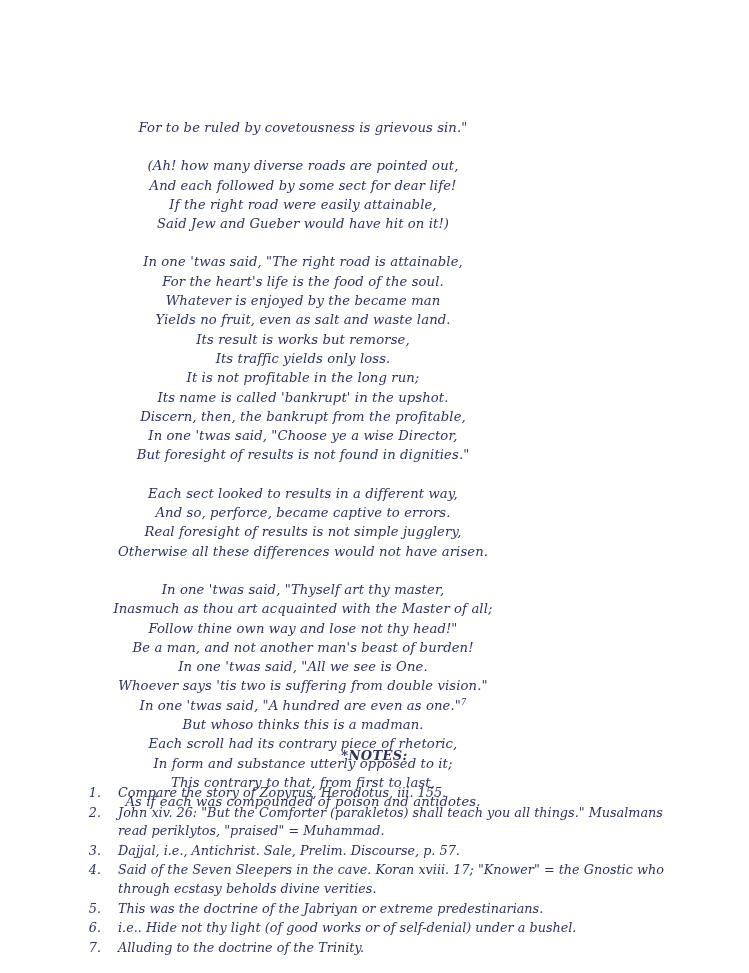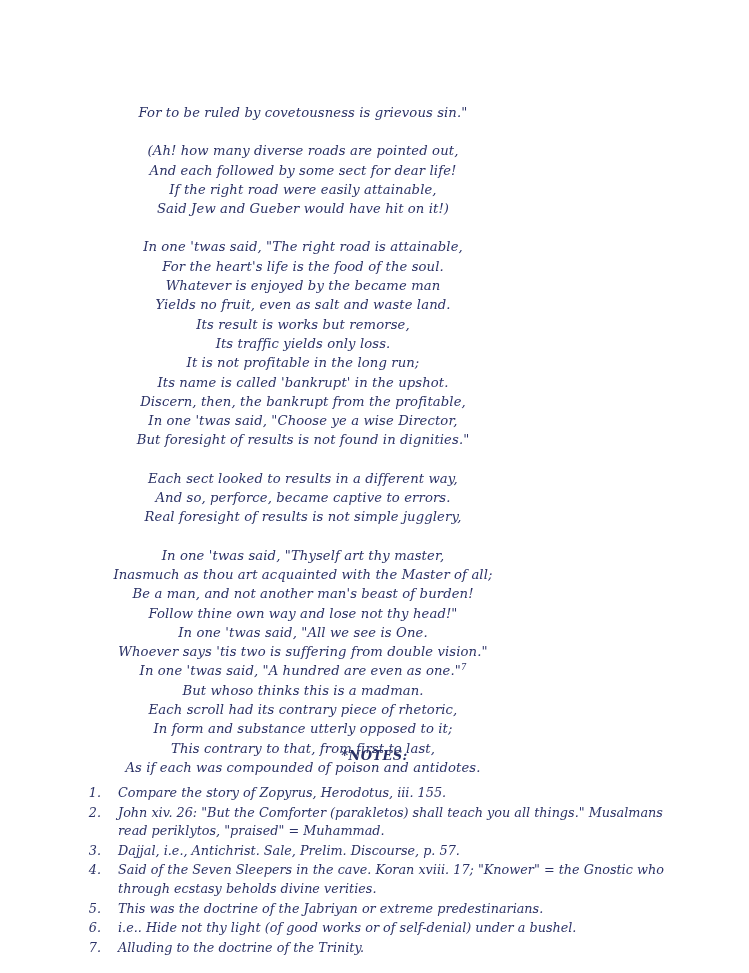--- a/index.html
+++ b/index.html
@@ -18,21 +18,21 @@
   .page {
     position: absolute;
     inset: 0;
     background: #ffffff;
   }
 
   
   .poem {
     position: absolute;
     left: 0;
-    top: 103px;
+    top: 118px;
     width: 606px;
     text-align: center;
   }
   .stanza {
     margin: 0 0 19px 0;
   }
   .stanza:last-child {
     margin-bottom: 0;
   }
   .line {
@@ -116,26 +116,27 @@
         <span class="line">It is not profitable in the long run;</span>
         <span class="line">Its name is called 'bankrupt' in the upshot.</span>
         <span class="line">Discern, then, the bankrupt from the profitable,</span>
         <span class="line">In one 'twas said, "Choose ye a wise Director,</span>
         <span class="line">But foresight of results is not found in dignities."</span>
       </div>
       <div class="stanza">
         <span class="line">Each sect looked to results in a different way,</span>
         <span class="line">And so, perforce, became captive to errors.</span>
         <span class="line">Real foresight of results is not simple jugglery,</span>
+        <span class="line">Otherwise all these differences would not have arisen.</span>
       </div>
       <div class="stanza">
         <span class="line">In one 'twas said, "Thyself art thy master,</span>
         <span class="line">Inasmuch as thou art acquainted with the Master of all;</span>
+        <span class="line">Follow thine own way and lose not thy head!"</span>
         <span class="line">Be a man, and not another man's beast of burden!</span>
-        <span class="line">Follow thine own way and lose not thy head!"</span>
         <span class="line">In one 'twas said, "All we see is One.</span>
         <span class="line">Whoever says 'tis two is suffering from double vision."</span>
         <span class="line">In one 'twas said, "A hundred are even as one."<sup>7</sup></span>
         <span class="line">But whoso thinks this is a madman.</span>
         <span class="line">Each scroll had its contrary piece of rhetoric,</span>
         <span class="line">In form and substance utterly opposed to it;</span>
         <span class="line">This contrary to that, from first to last,</span>
         <span class="line">As if each was compounded of poison and antidotes.</span>
       </div>
     </div>

